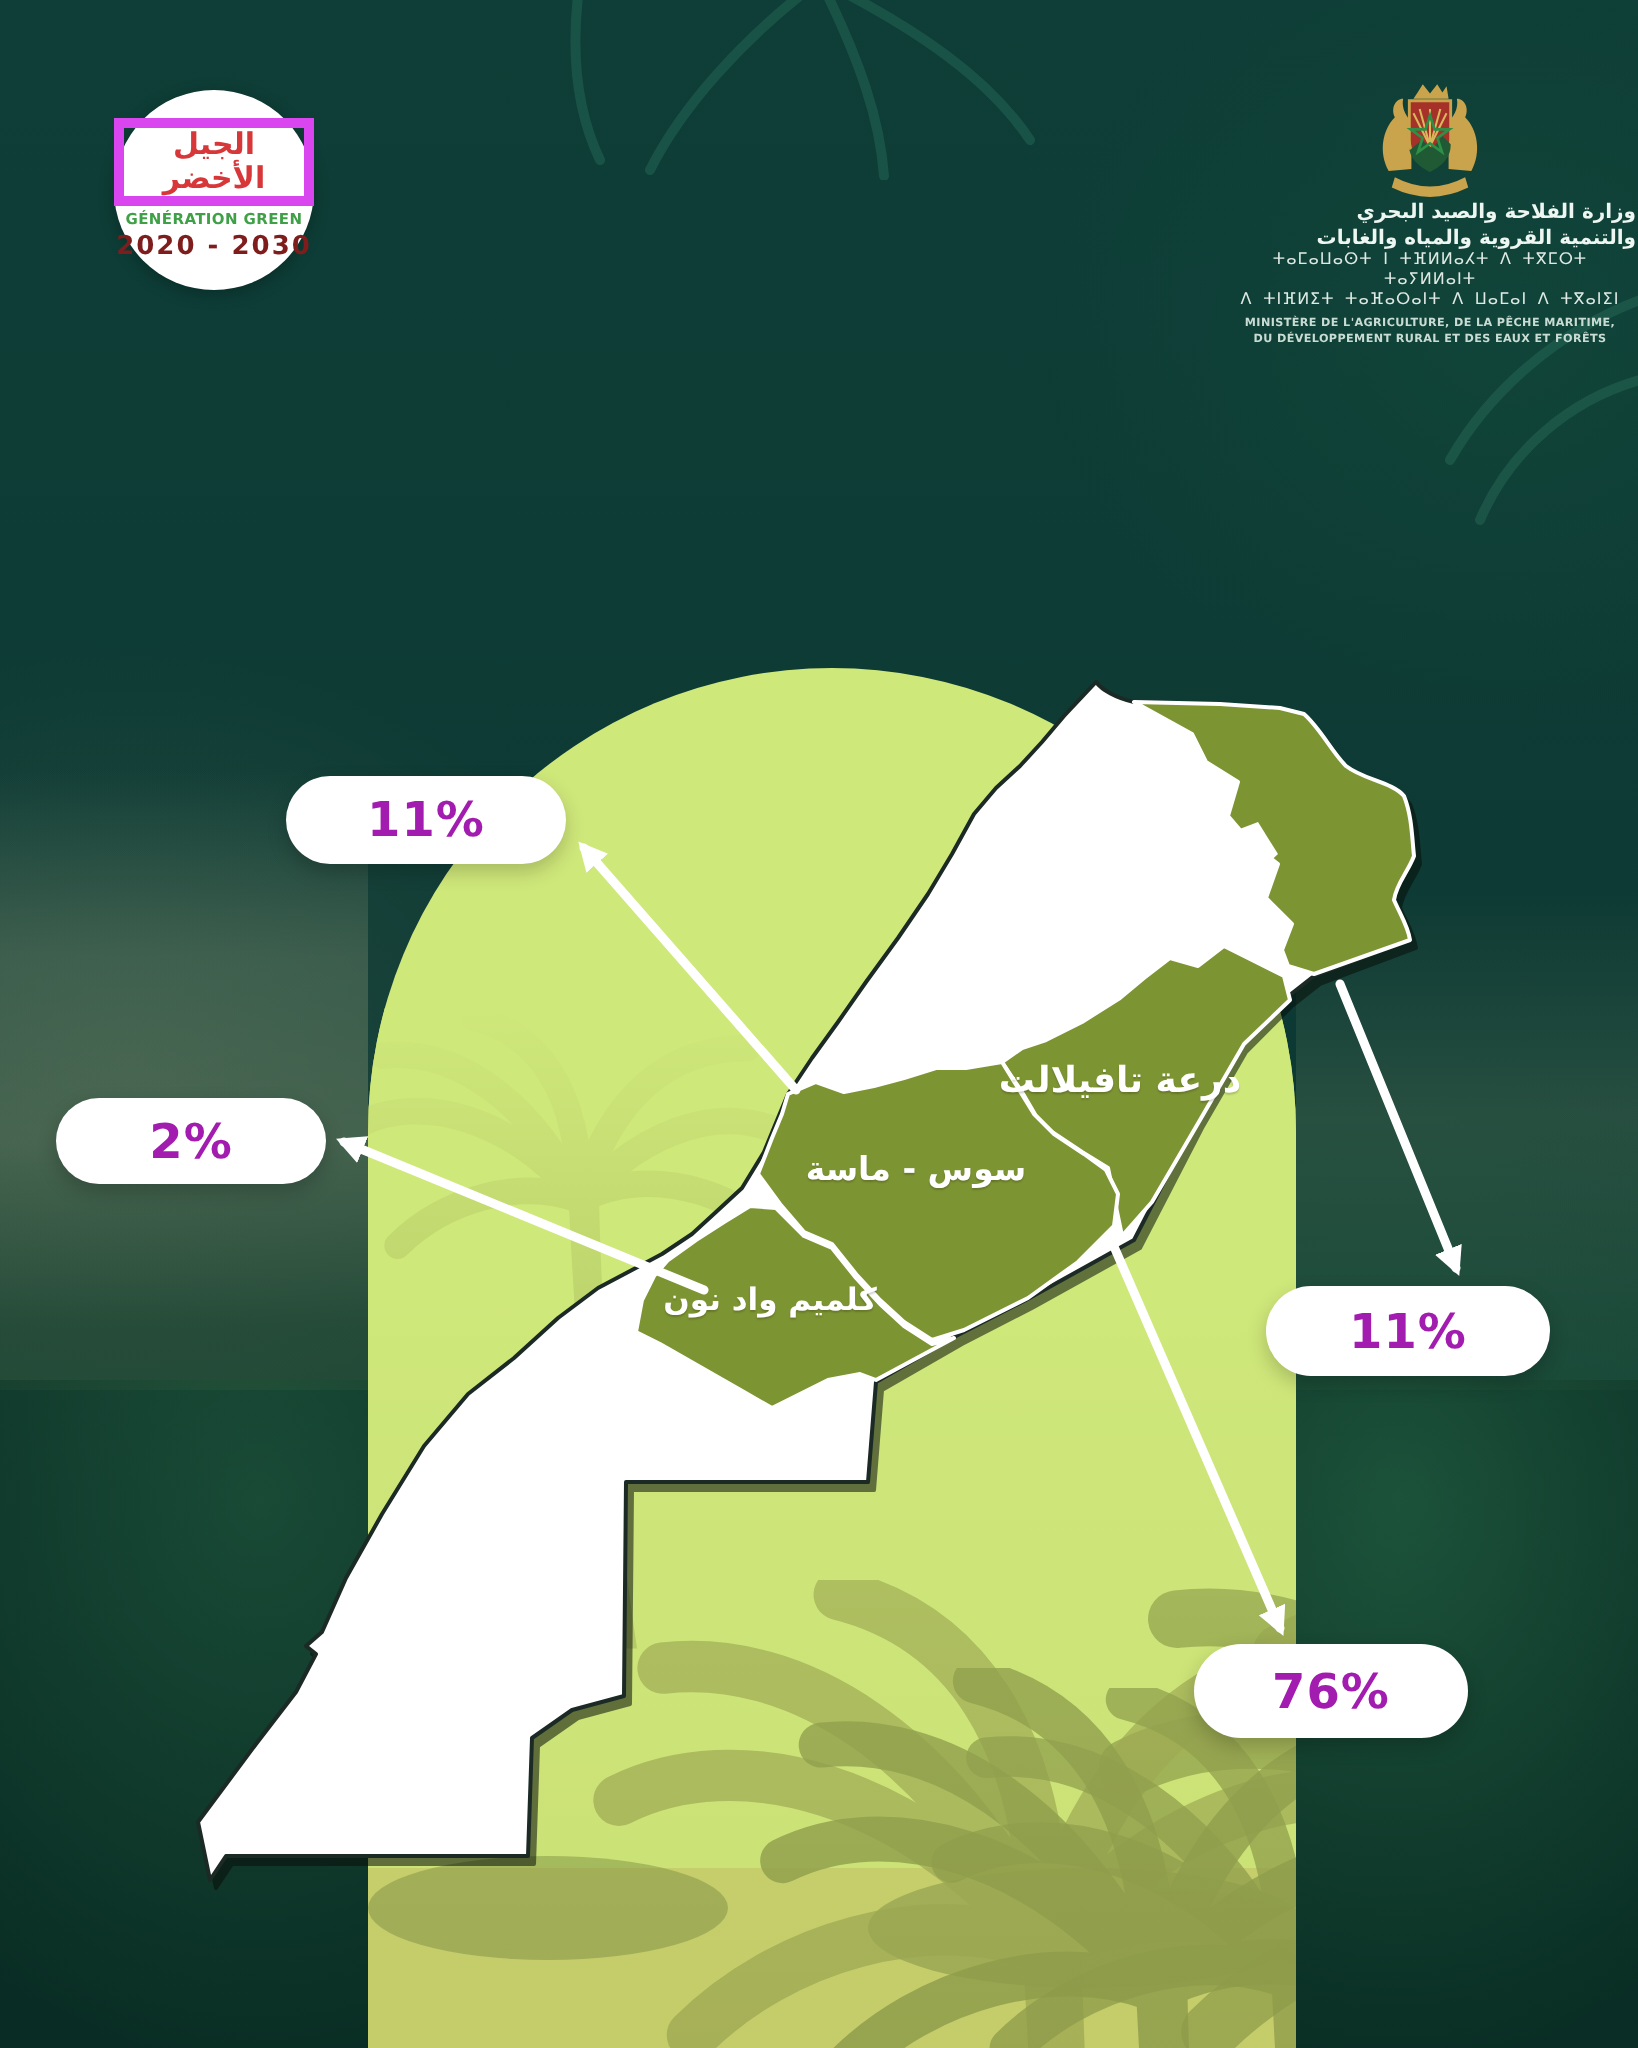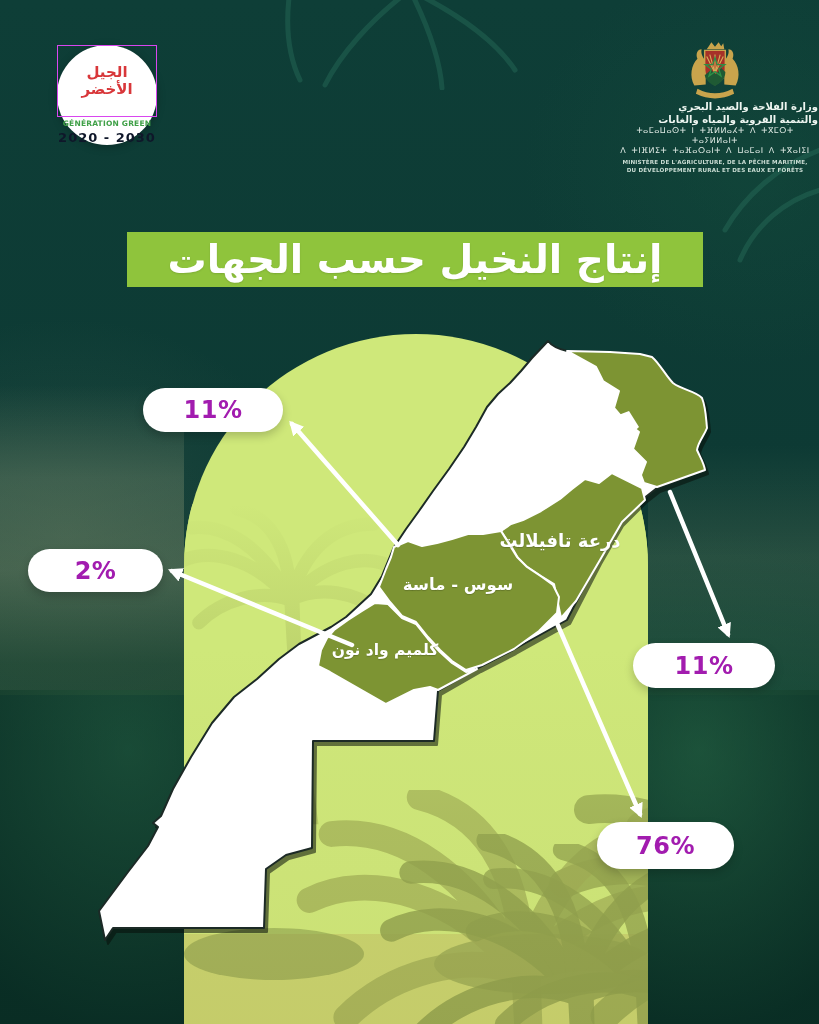--- a/index.html
+++ b/index.html
@@ -9,23 +9,23 @@
       radial-gradient(55% 38% at 84% 78%, rgba(28,92,66,.50), rgba(0,0,0,0) 70%),
       radial-gradient(45% 30% at 8% 52%, rgba(120,140,110,.18), rgba(0,0,0,0) 70%),
       radial-gradient(40% 28% at 92% 16%, rgba(22,80,62,.40), rgba(0,0,0,0) 70%),
       linear-gradient(180deg,#0e3e37 0%,#0d3a34 45%,#0a312b 100%);}
   .abs{position:absolute;}
   
   .gg-circle{left:57px;top:45px;width:100px;height:100px;border-radius:50%;background:#fff;
     display:flex;flex-direction:column;align-items:center;justify-content:center;gap:2px;
     box-shadow:0 2px 8px rgba(0,0,0,.25);text-align:center;}
   .gg-ar{color:#d8373a;font-weight:bold;font-size:15px;line-height:17px;direction:rtl;
-    border:1px solid #d946ef;padding:18px 3px;}
+    border:5px solid #d946ef;padding:0 3px;}
   .gg-latin{color:#3fa047;font-weight:bold;font-size:7.5px;letter-spacing:.2px;}
-  .gg-years{color:#0f172a;font-weight:bold;font-size:13px;letter-spacing:1px;}
+  .gg-years{color:#7f1d1d;font-weight:bold;font-size:13px;letter-spacing:1px;}
   .ministry{left:612px;top:38px;width:206px;text-align:center;color:#e8f2ec;}
   .crest{display:block;margin:0 auto;width:64px;height:62px;}
   .min-ar{font-size:10px;font-weight:bold;line-height:13px;direction:rtl;color:#eef6f1;text-align:right;}
   .min-tif{font-size:8px;line-height:10px;color:#dfeae4;letter-spacing:.5px;font-family:Liberation Mono, monospace;}
   .min-fr{font-size:5.6px;line-height:7.5px;color:#c9dcd3;letter-spacing:.2px;font-weight:bold;}
   
   .title-banner{left:127px;top:232px;width:576px;height:55px;background:#8fc43c;
     display:flex;align-items:center;justify-content:center;}
   .title-banner span{color:#fff;font-weight:bold;font-size:39px;direction:rtl;white-space:nowrap;
     text-shadow:0 1px 2px rgba(0,0,0,.12);}
@@ -149,23 +149,20 @@
   <div class="abs pill" style="left:28px;top:549px;width:135px;height:43px;">
     <span>2%</span>
   </div>
   <div class="abs pill" style="left:633px;top:643px;width:142px;height:45px;">
     <span>11%</span>
   </div>
   <div class="abs pill" style="left:597px;top:822px;width:137px;height:47px;">
     <span>76%</span>
   </div>
 
-  <div class="abs title-banner">
-    <span>إنتاج النخيل حسب الجهات</span>
-  </div>
 
   <div class="abs gg-circle">
     <div class="gg-ar">الجيل الأخضر</div>
     <div class="gg-latin">GÉNÉRATION GREEN</div>
     <div class="gg-years">2020 - 2030</div>
   </div>
 
   <div class="abs ministry">
     <svg class="crest" viewBox="0 0 60 60">
       <path d="M24,8 l2.5,-4 3.5,4.5 3.5,-4.5 2.5,4 2,-3 1,6 h-17 z" fill="#c9a44c"></path>

